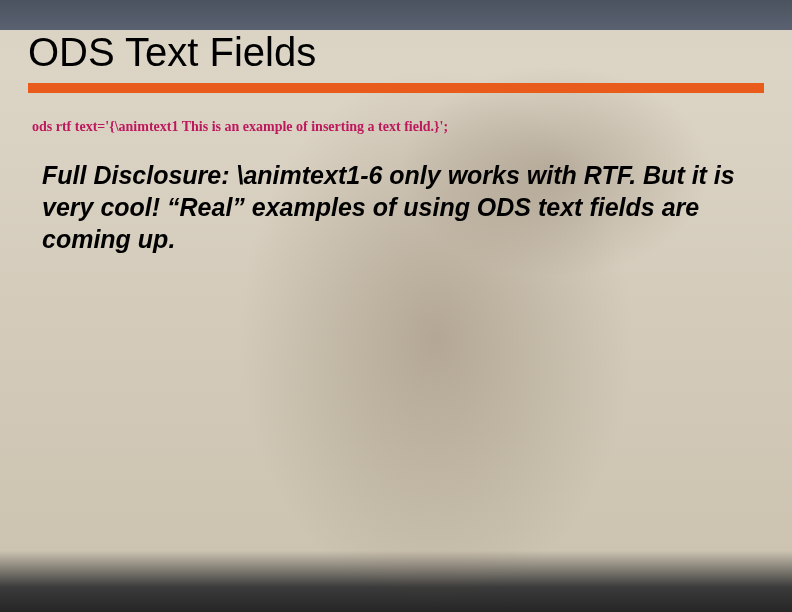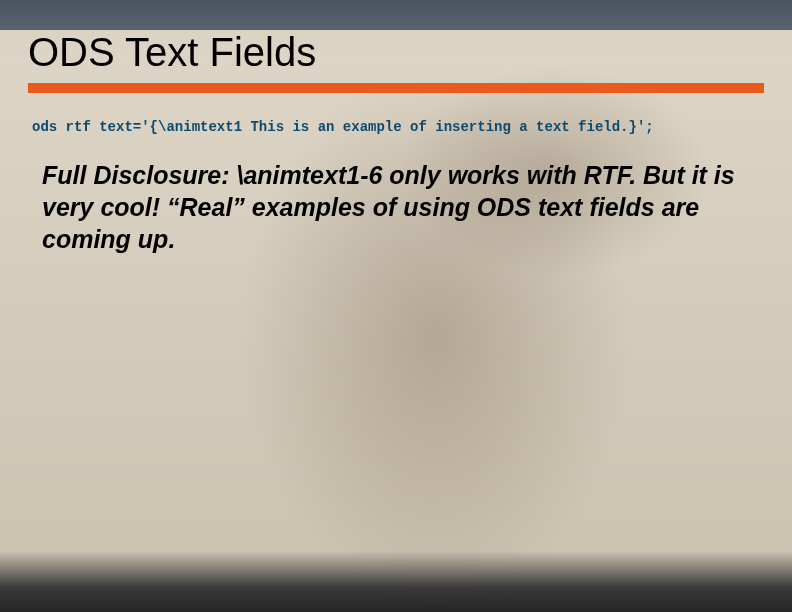--- a/index.html
+++ b/index.html
@@ -41,24 +41,24 @@
     padding-right: 6px;
   }
   .para {
     font-size: 25px;
     font-weight: 700;
     line-height: 1.28;
     color: #000;
     margin-bottom: 26px;
   }
   .code {
-    font-family: Liberation Mono, monospace;
+    font-family: Liberation Serif, serif;
     font-size: 14px;
     font-weight: 700;
-    color: #0c4a6e;
+    color: #be185d;
     white-space: pre;
     margin-bottom: 24px;
     margin-left: -10px;
   }
   .disclosure {
     font-size: 25px;
     font-weight: 700;
     font-style: italic;
     line-height: 1.28;
     color: #000;

